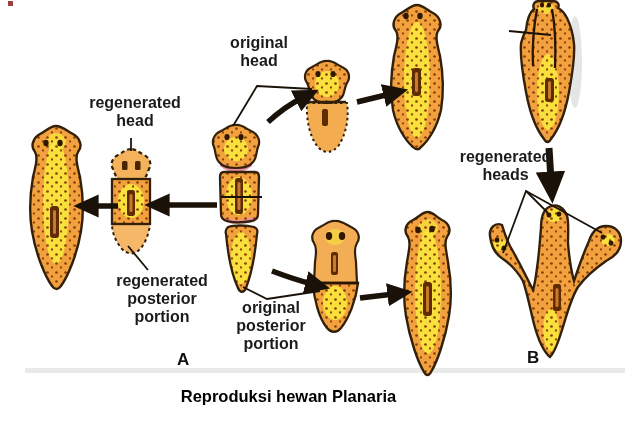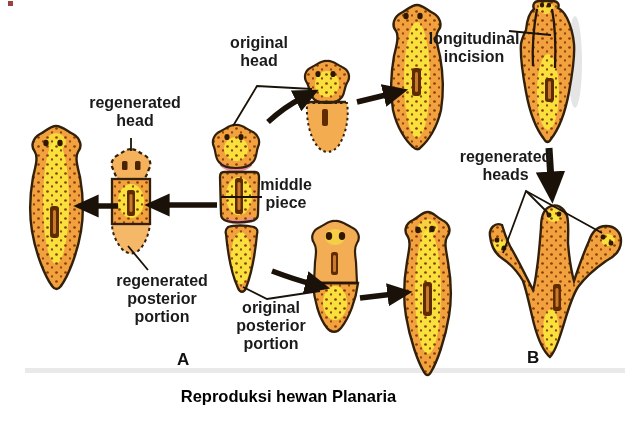--- a/index.html
+++ b/index.html
@@ -213,30 +213,26 @@
     <path d="M272,271 C288,277 300,281 312,284" marker-end="url(#ah)"></path>
     <path d="M360,298 L394,294" marker-end="url(#ah)"></path>
     <path d="M549,148 L551,180" stroke-width="7" marker-end="url(#ah)"></path>
   </g>
 </svg>
 
   <div class="lbl" style="left:83px;top:94px;width:104px;">regenerated
 head</div>
   <div class="lbl" style="left:215px;top:34px;width:88px;">original
 head</div>
-  <div class="lbl" style="left:258px;top:176px;width:56px;">middle
-piece</div>
   <div class="lbl" style="left:108px;top:272px;width:108px;">regenerated
 posterior
 portion</div>
   <div class="lbl" style="left:226px;top:299px;width:90px;">original
 posterior
 portion</div>
-  <div class="lbl" style="left:428px;top:30px;width:92px;">longitudinal
-incision</div>
   <div class="lbl" style="left:458px;top:148px;width:95px;">regenerated
 heads</div>
 
   <div class="seclbl" style="left:177px;top:350px;">A</div>
   <div class="seclbl" style="left:527px;top:348px;">B</div>
 
   <div id="caption">Reproduksi hewan Planaria</div>
 </div>
 
 </body></html>

